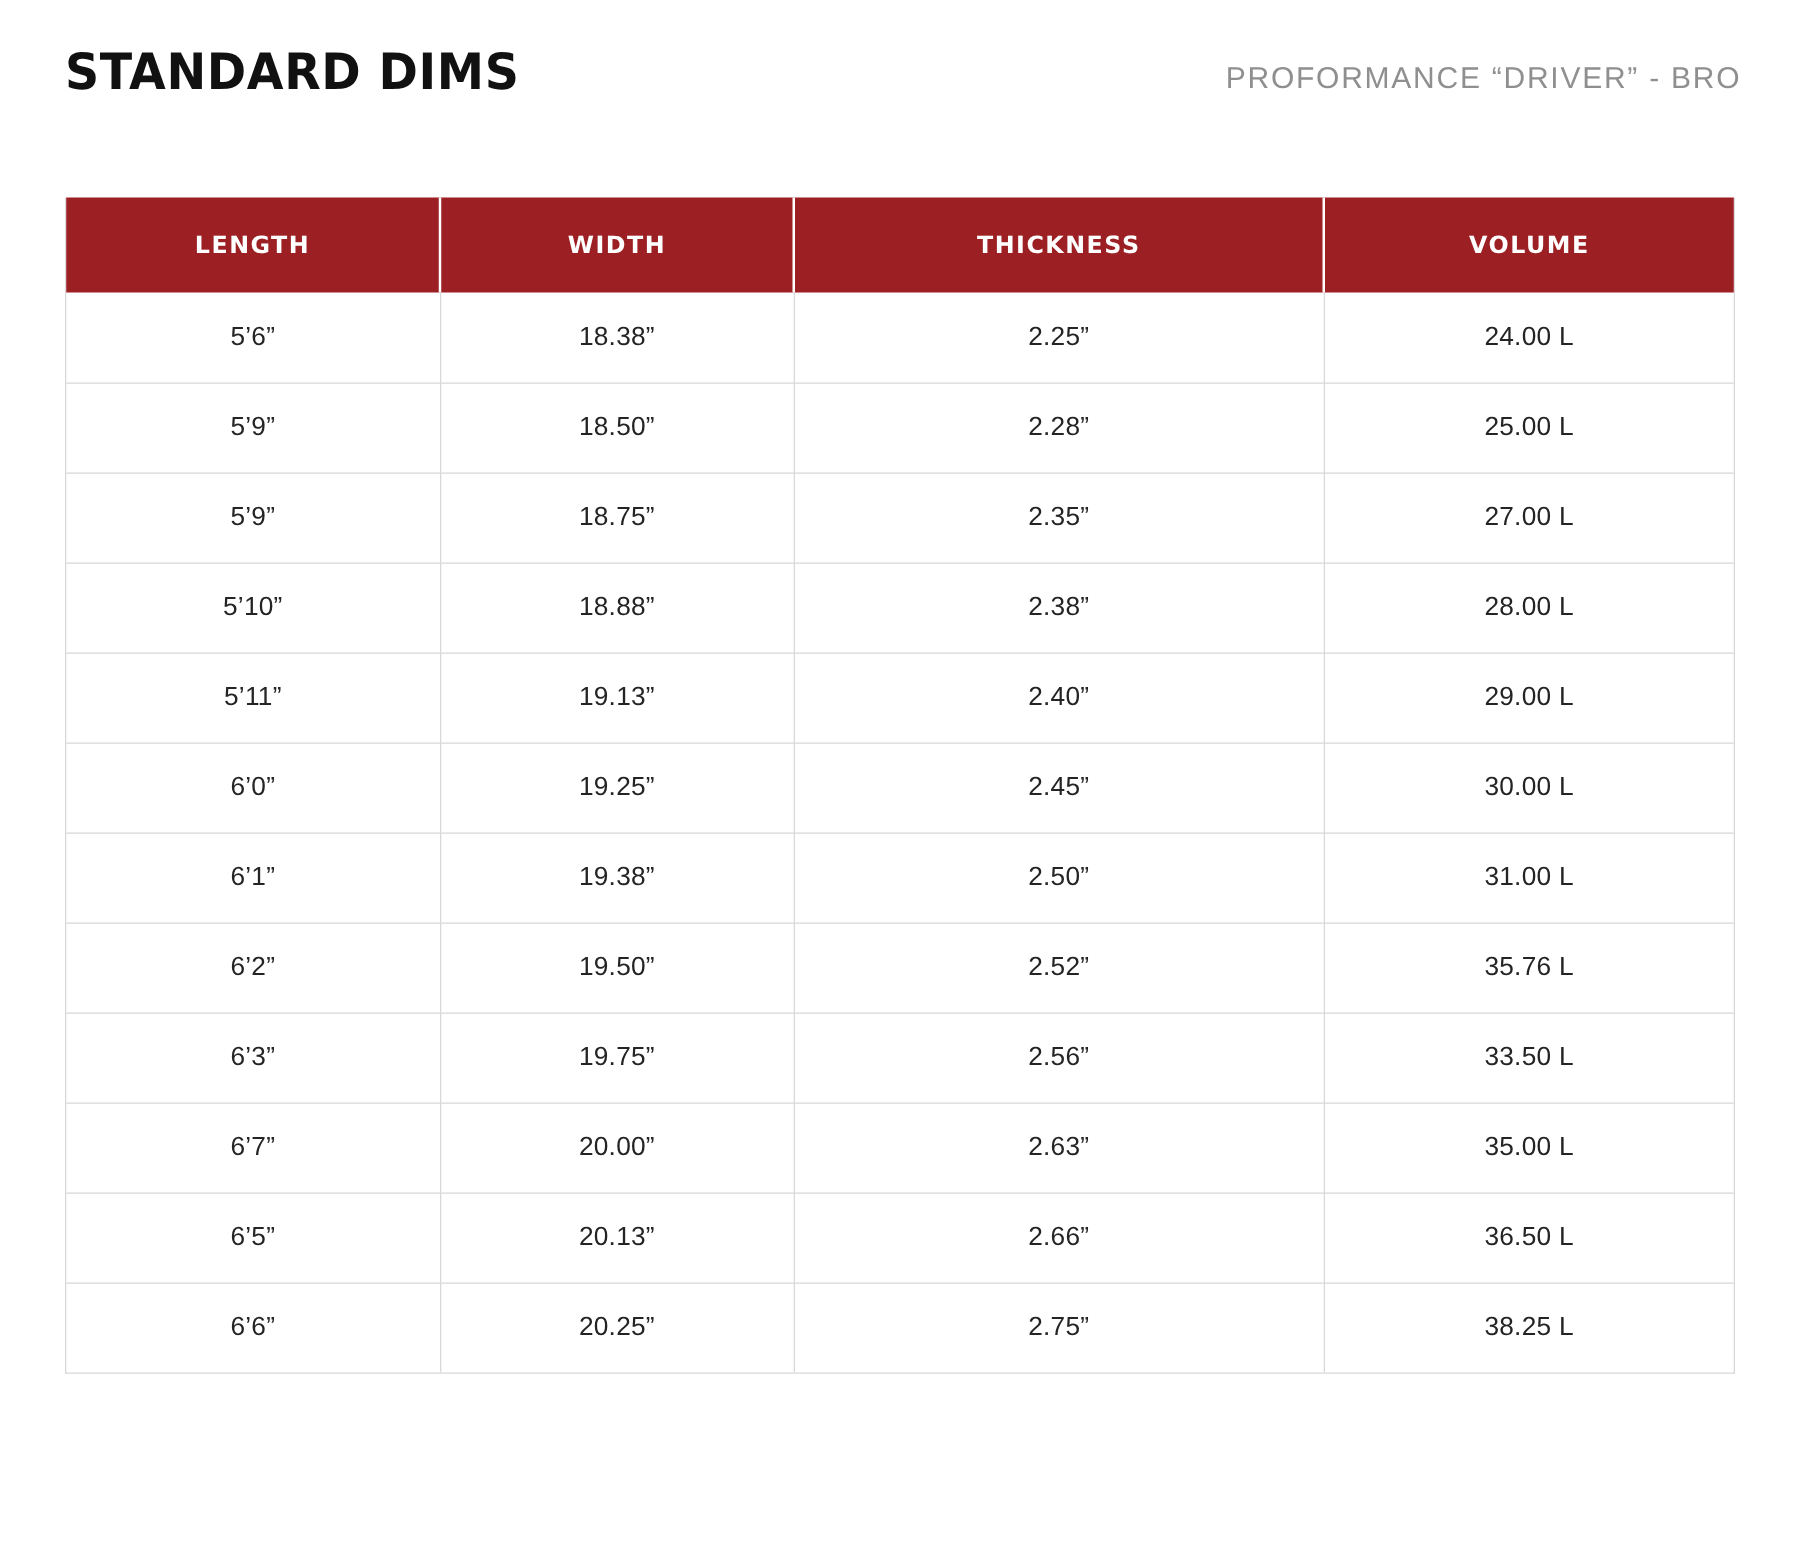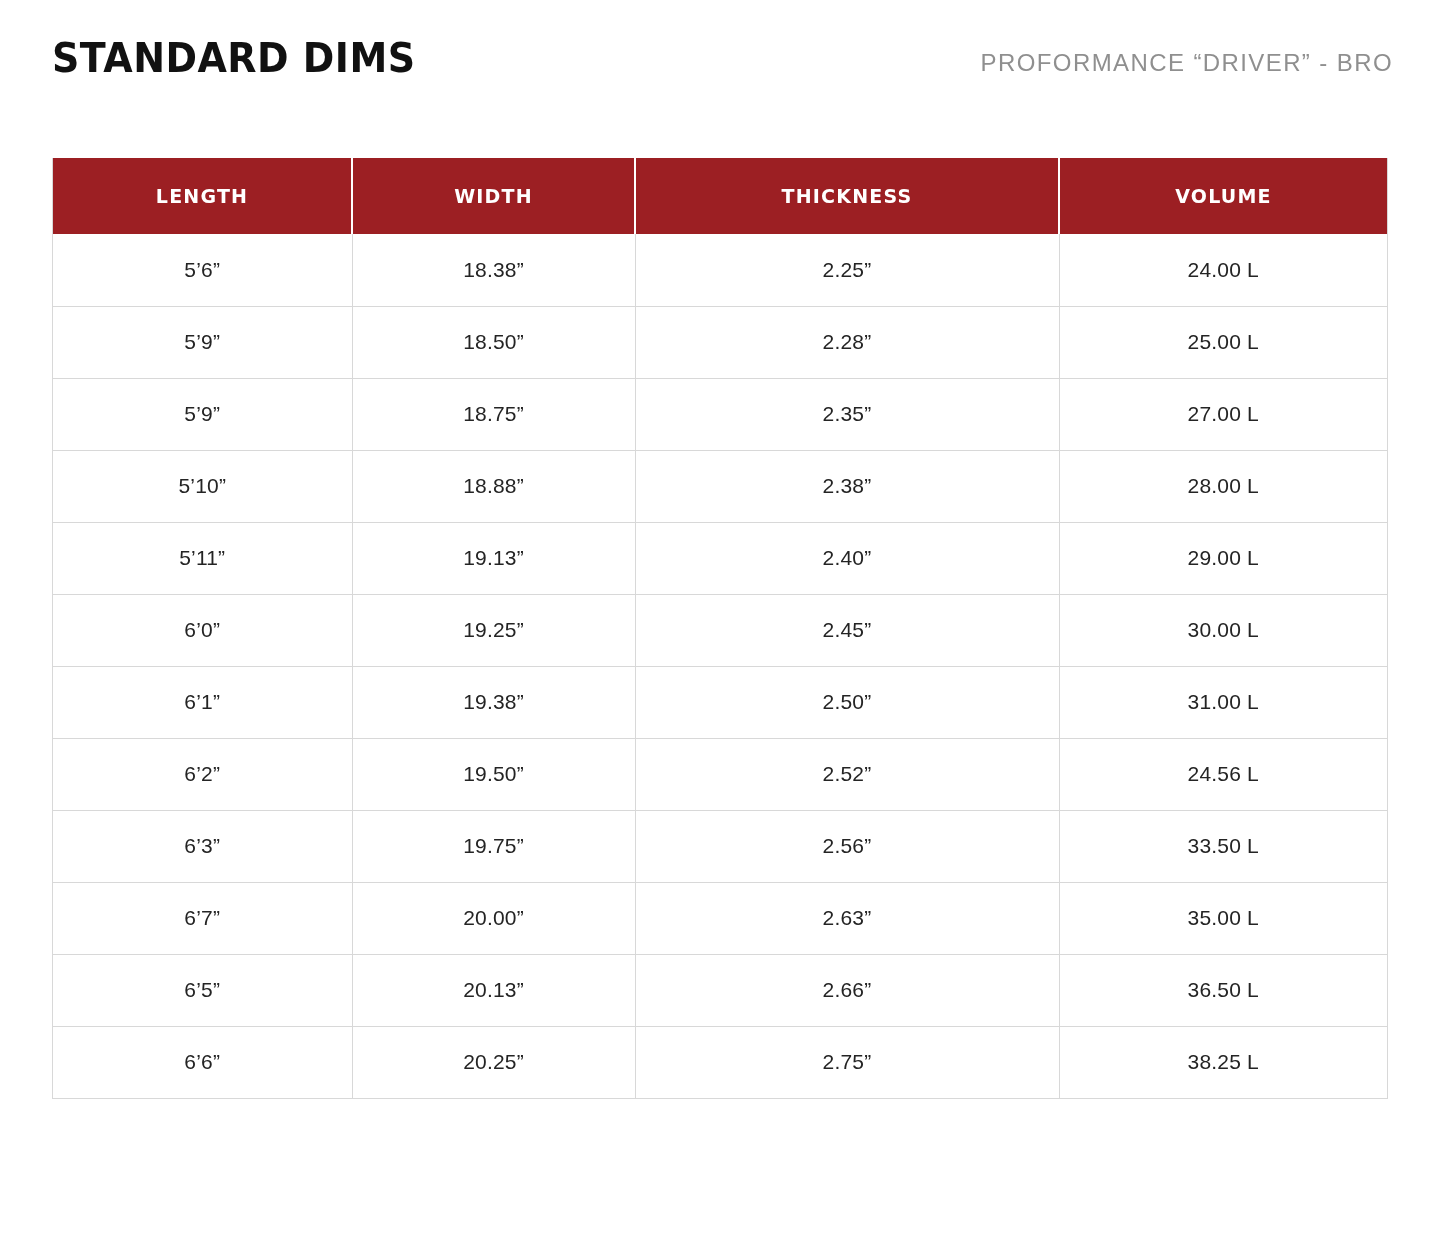--- a/index.html
+++ b/index.html
@@ -172,21 +172,21 @@
         <tr>
           <td>6’1”</td>
           <td>19.38”</td>
           <td>2.50”</td>
           <td>31.00 L</td>
         </tr>
         <tr>
           <td>6’2”</td>
           <td>19.50”</td>
           <td>2.52”</td>
-          <td>24.56 L</td>
+          <td>35.76 L</td>
         </tr>
         <tr>
           <td>6’3”</td>
           <td>19.75”</td>
           <td>2.56”</td>
           <td>33.50 L</td>
         </tr>
         <tr>
           <td>6’7”</td>
           <td>20.00”</td>

